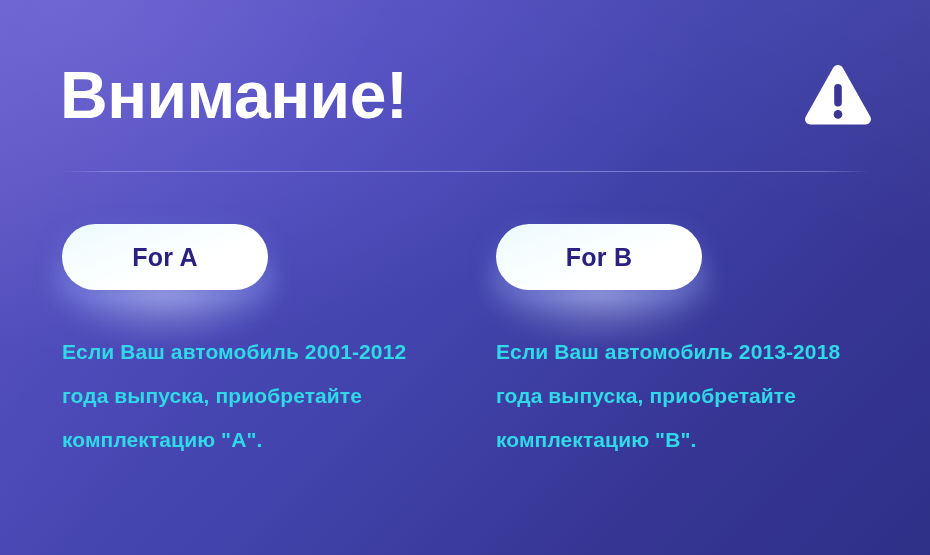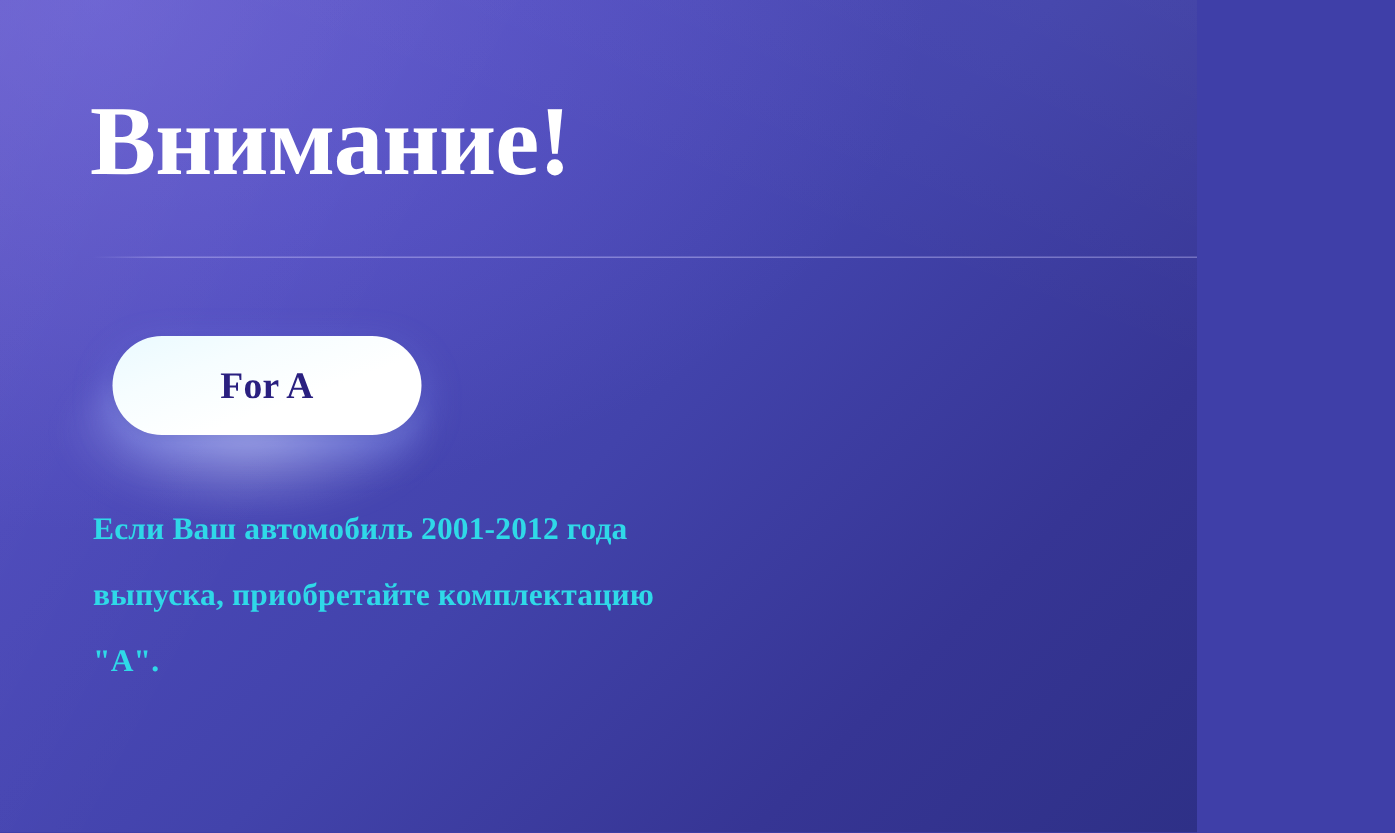--- a/index.html
+++ b/index.html
@@ -2,24 +2,24 @@
 <html><head>
 <meta charset="utf-8">
 <style>
   html, body {
     margin: 0;
     padding: 0;
     background: #3f3fa8;
   }
   #stage {
     position: relative;
-    width: 798px;
+    width: 930px;
     height: 555px;
     overflow: hidden;
-    font-family: Liberation Serif, serif;
+    font-family: Liberation Sans, sans-serif;
     
     background:
       radial-gradient(120% 110% at 8% 0%, rgba(120,110,225,0.55) 0%, rgba(120,110,225,0.0) 58%),
       linear-gradient(135deg, #5a51bf 0%, #4c49ba 26%, #4243ab 52%, #363594 78%, #2e3087 100%);
   }
   
   #sheen {
     position: absolute;
     inset: 0;
     background:
@@ -82,21 +82,21 @@
     background: radial-gradient(ellipse at 50% 38%,
         rgba(255,255,255,0.55) 0%,
         rgba(226,232,255,0.30) 34%,
         rgba(200,210,255,0.12) 58%,
         rgba(160,175,255,0.0) 78%);
     filter: blur(9px);
     pointer-events: none;
   }
   .pill {
     position: absolute;
-    left: 13px;
+    left: 0;
     top: 0;
     width: 206px;
     height: 66px;
     border-radius: 33px;
     background: linear-gradient(160deg, #eafaff 0%, #f6fdff 30%, #ffffff 62%, #ffffff 100%);
     box-shadow:
       0 10px 26px rgba(140,160,255,0.40),
       0 2px 6px rgba(40,30,110,0.18);
     display: flex;
     align-items: center;
@@ -146,14 +146,23 @@
   <div class="col col-a">
     <div class="pill-wrap">
       <div class="pill-glow"></div>
       <div class="pill">
         <span class="pill-label">For A</span>
       </div>
     </div>
     <p class="body-text">Если Ваш автомобиль 2001-2012 года выпуска, приобретайте комплектацию "А".</p>
   </div>
 
+  <div class="col col-b">
+    <div class="pill-wrap">
+      <div class="pill-glow"></div>
+      <div class="pill">
+        <span class="pill-label">For B</span>
+      </div>
+    </div>
+    <p class="body-text">Если Ваш автомобиль 2013-2018 года выпуска, приобретайте комплектацию "B".</p>
+  </div>
 
 </div>
 
 </body></html>

